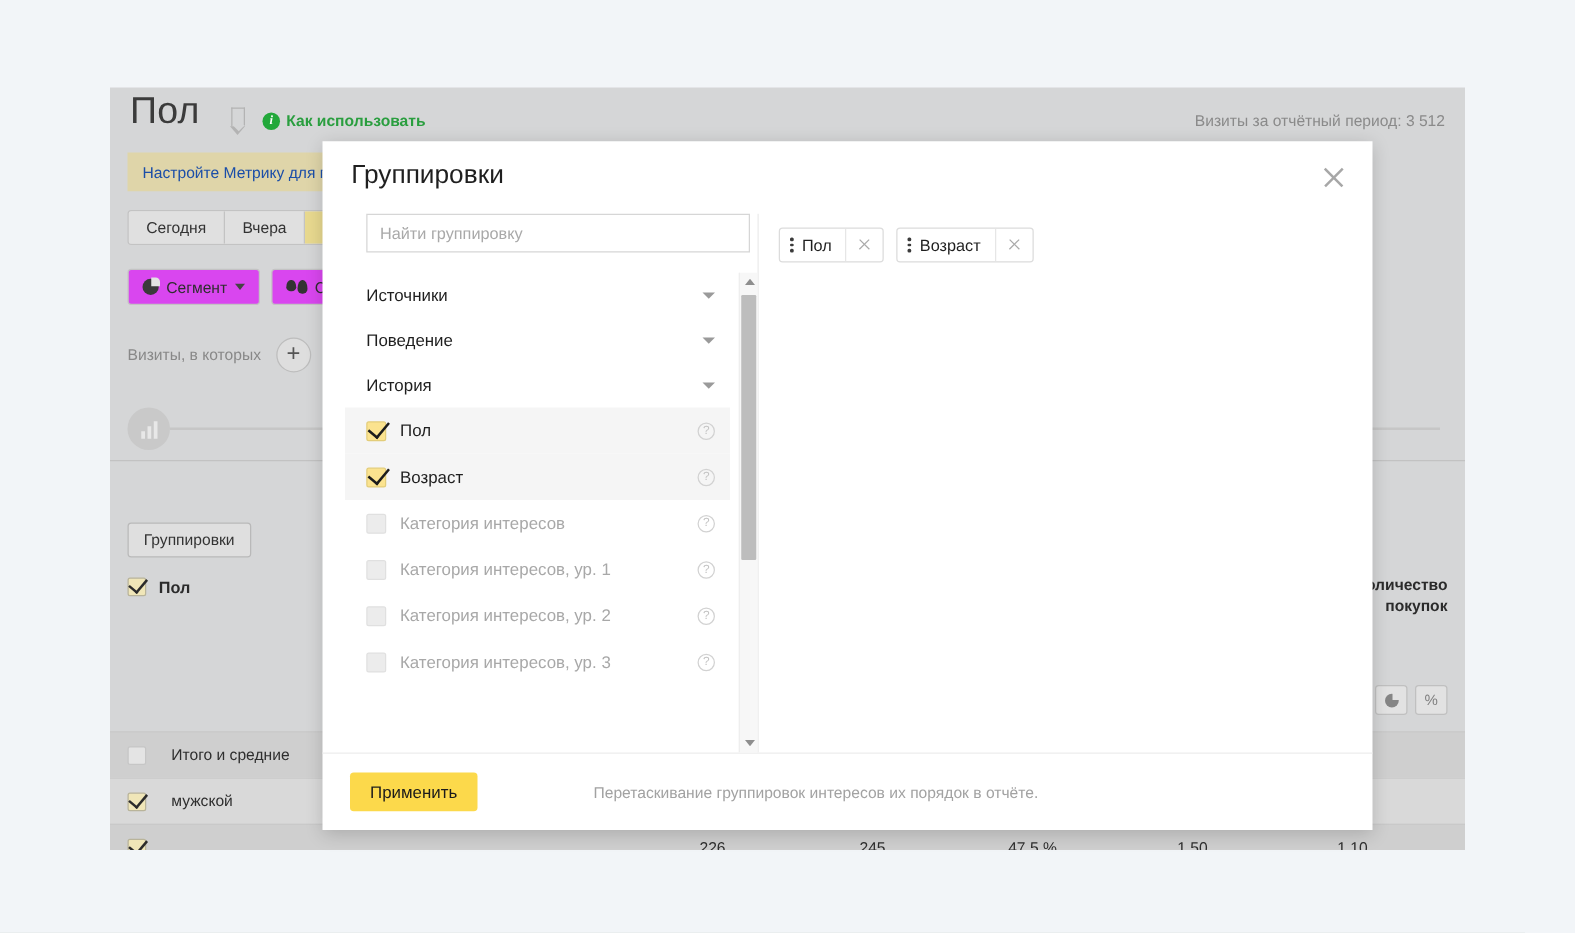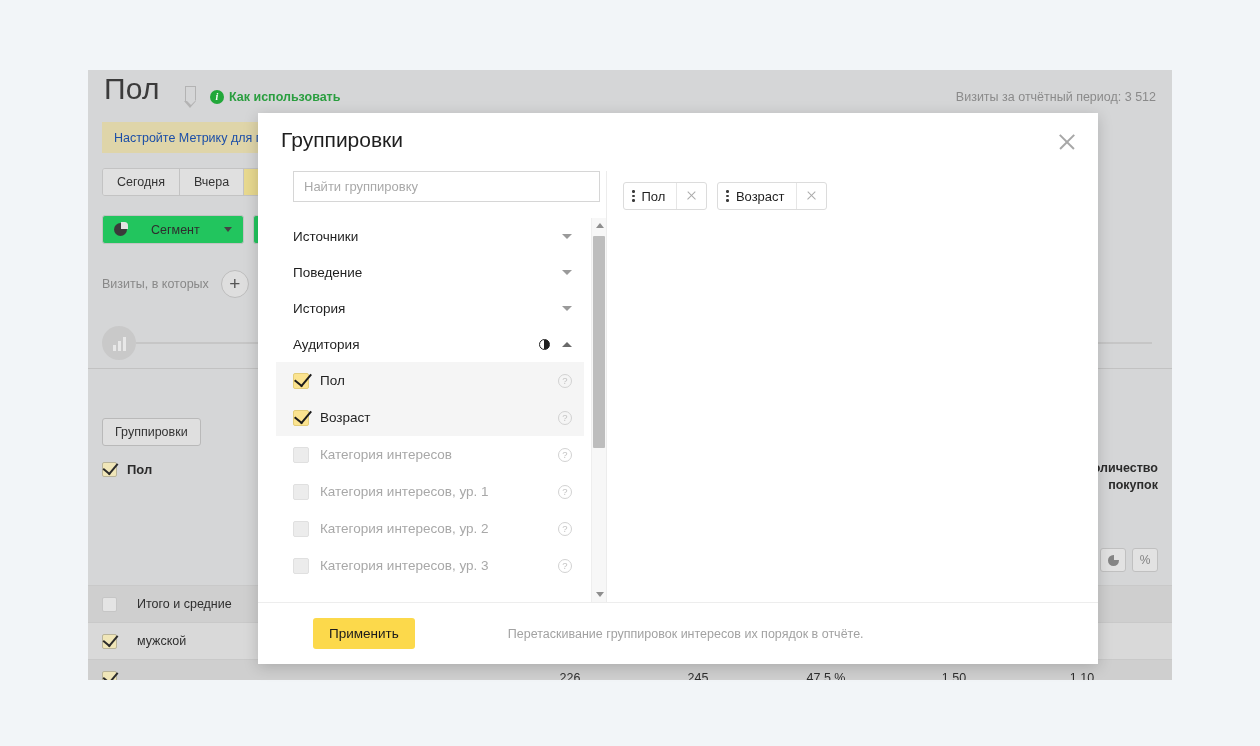--- a/index.html
+++ b/index.html
@@ -118,22 +118,22 @@
   .date-tabs .dt.sel { background: #e8d98f; }
 
   
   .seg-row {
     position: absolute;
     left: 14px; top: 145px;
     display: flex; gap: 9px; align-items: center;
   }
   .seg-btn {
     height: 29px; border: 1px solid #c3c3c3; border-radius: 3px;
-    background: #22c55e;
-    display: flex; align-items: center; gap: 24px;
+    background: #d946ef;
+    display: flex; align-items: center; gap: 6px;
     padding: 0 11px;
     font-size: 12.5px; color: #2e2e2e;
     cursor: pointer;
   }
   .pie-ico {
     width: 13px; height: 13px; border-radius: 50%;
     background: #3a3a3a;
     position: relative;
   }
   .pie-ico::after {
@@ -472,21 +472,20 @@
     padding-left: 22px;
   }
   .apply-btn {
     height: 31px;
     background: #fcd94b;
     border: none; border-radius: 3px;
     padding: 0 16px;
     font-size: 13.5px; color: #1b1b1b;
     font-family: "Liberation Sans", sans-serif;
     cursor: pointer;
-    margin-left: 33px;
   }
   .foot-hint {
     margin-left: 93px;
     font-size: 12.5px; color: #a2a2a2;
   }
 </style>
 </head>
 <body>
 
 <div id="page-root">
@@ -598,25 +597,20 @@
             <span class="gname">Источники</span>
             <span class="chev"></span>
           </div>
           <div class="grp-item">
             <span class="gname">Поведение</span>
             <span class="chev"></span>
           </div>
           <div class="grp-item">
             <span class="gname">История</span>
             <span class="chev"></span>
-          </div>
-          <div class="grp-item">
-            <span class="gname">Аудитория</span>
-            <span class="half-ico"></span>
-            <span class="chev up"></span>
           </div>
 
           <div class="leaf-item active">
             <span class="cbx on"></span>
             <span class="lname">Пол</span>
             <span class="q-ico">?</span>
           </div>
           <div class="leaf-item active">
             <span class="cbx on"></span>
             <span class="lname">Возраст</span>

